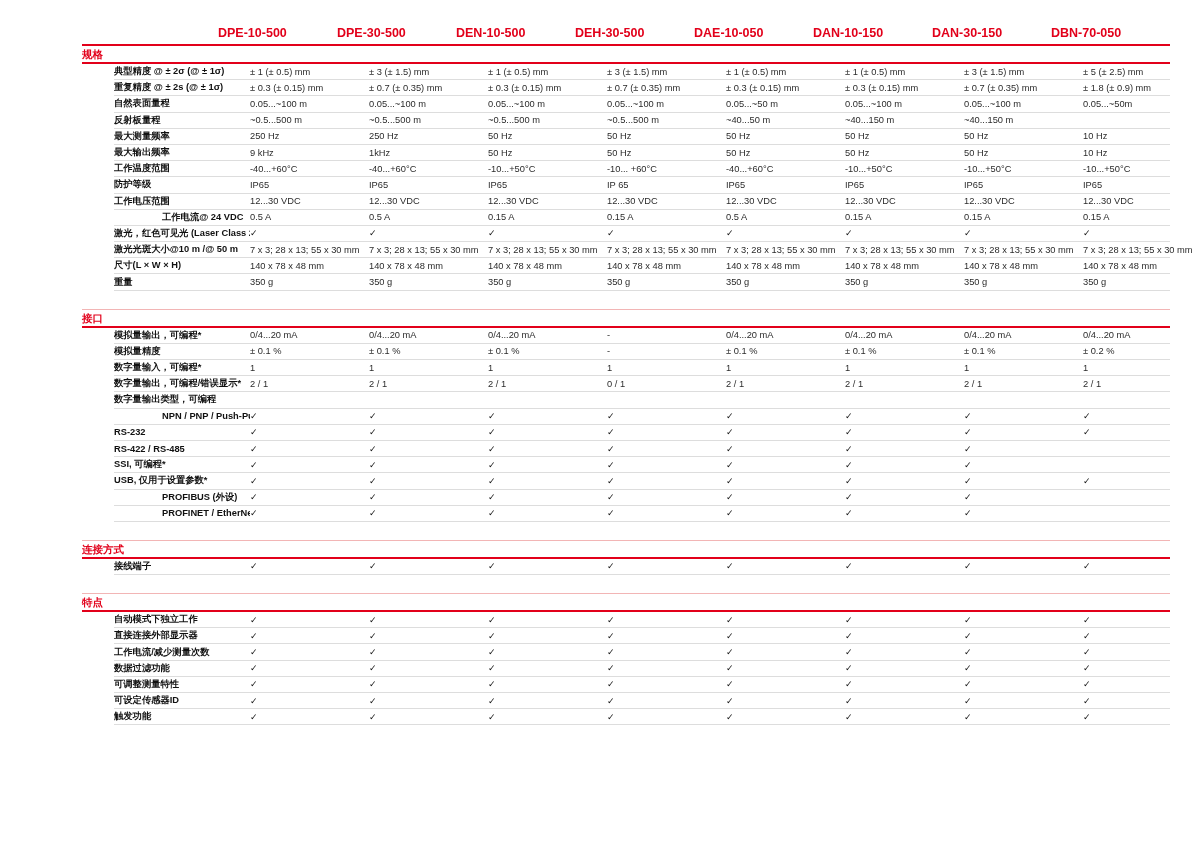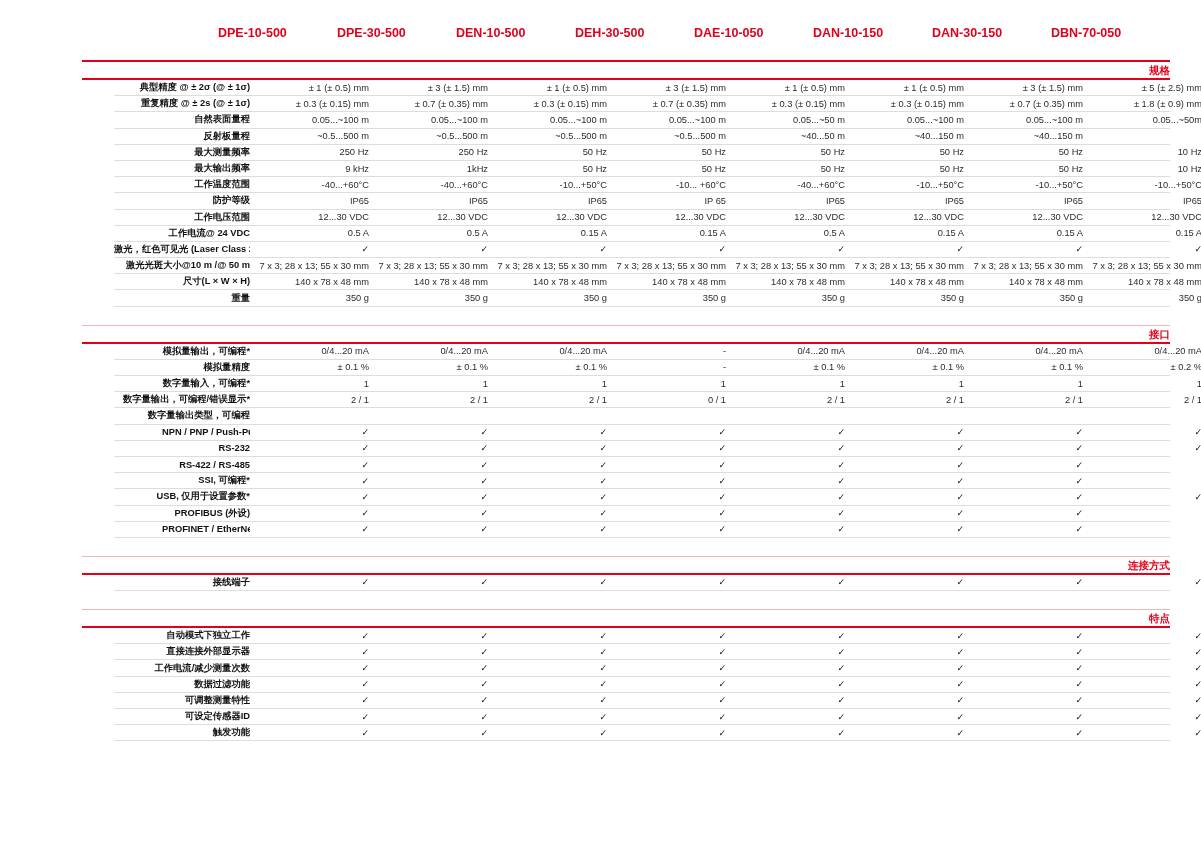--- a/index.html
+++ b/index.html
@@ -4,28 +4,28 @@
 <style>
   * { margin:0; padding:0; box-sizing:border-box; }
   html,body { width:1201px; height:849px; background:#ffffff; overflow:hidden; }
   body { font-family:"Liberation Sans", sans-serif; color:#1f1f1f; position:relative; }
   :root { --red:#e2001a; --lightred:#f2b5b5; --rowline:#dddddd; }
 
   .sheet { position:absolute; left:82px; top:26px; width:1088px; }
 
   .row { display:grid; grid-template-columns:136px repeat(8,119px); align-items:center; }
 
-  .head-row { border-bottom:2px solid var(--red); padding-bottom:20px; align-items:end; }
+  .head-row { border-bottom:2px solid var(--red); padding-bottom:4px; align-items:end; }
   .model { color:var(--red); font-weight:bold; font-size:12.5px; line-height:14px; }
 
   .order-row { height:16px; border-bottom:1px solid var(--lightred); }
   .order-label { color:var(--red); font-weight:bold; font-size:10px; }
   .order-val { color:var(--red); font-size:9.5px; opacity:.9; }
 
-  .section { margin-top:18px;text-align:right; }
+  .section { margin-top:18px; }
   .section.first { margin-top:0; }
   .section-head { border-top:1px solid var(--lightred); border-bottom:2px solid var(--red); padding:2px 0; }
   .section.first .section-head { border-top:none; }
   .section-title { color:var(--red); font-weight:bold; font-size:10.5px; line-height:12px; }
 
   .data-row { height:16.2px; border-bottom:1px solid var(--rowline);margin-left:32px; }
   .cell { overflow:hidden; white-space:nowrap; }
   .label { font-weight:bold; font-size:9.3px; color:#111; }
   .label.indent { padding-left:48px; }
   .value { font-size:9.3px; color:#2b2b2b; }

